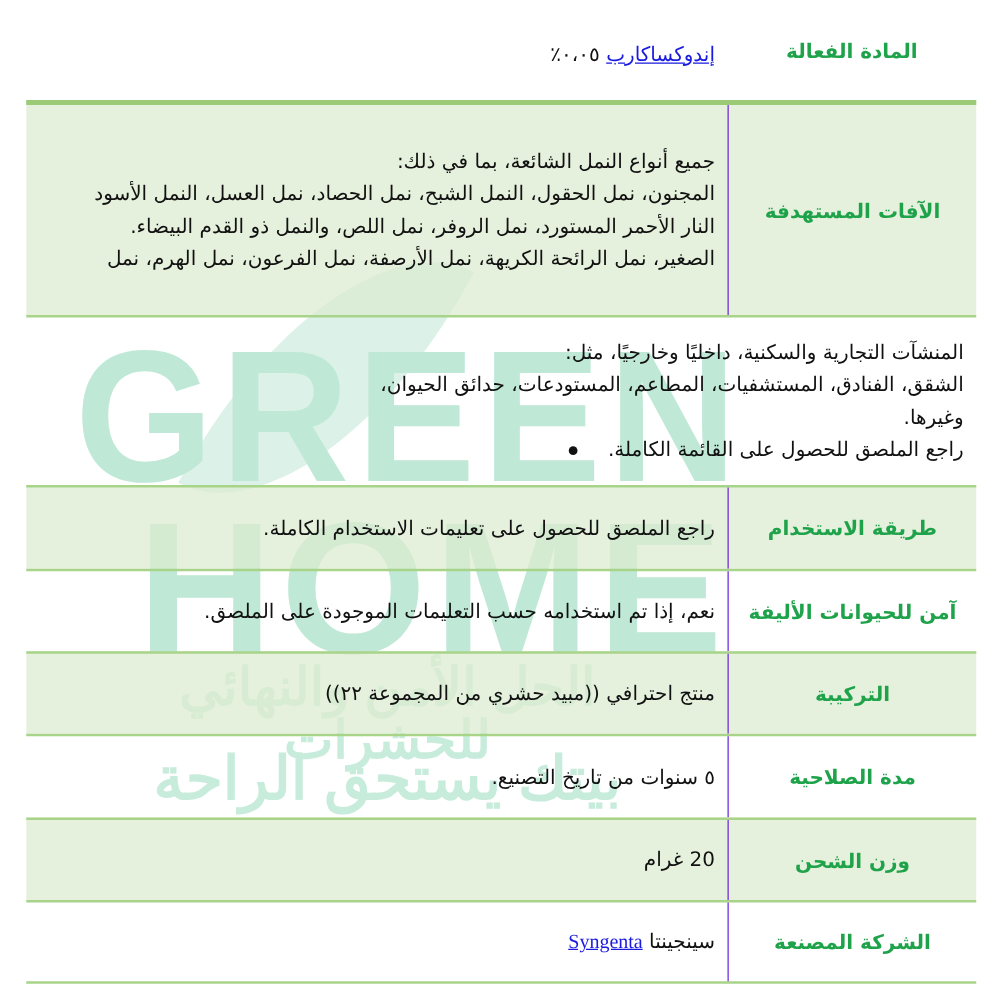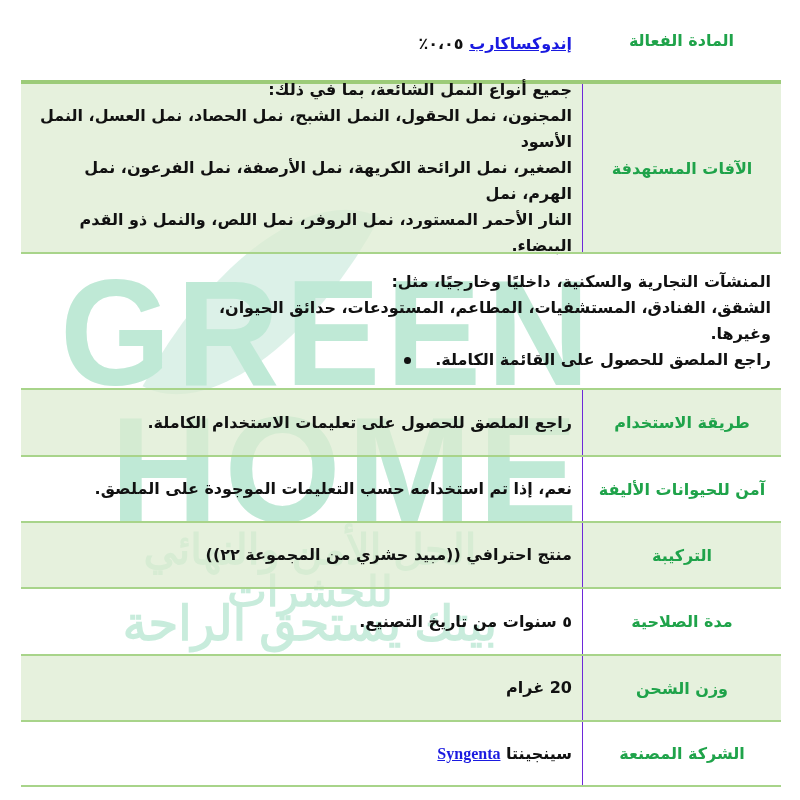--- a/index.html
+++ b/index.html
@@ -25,21 +25,21 @@
   .row { display: flex; flex-direction: row; position: relative; }
   .row.bordered { border-top: 2px solid #a8d48a; }
   .row.thick { border-top: 4px solid #9ccb78; }
   .row.last { border-bottom: 2px solid #a8d48a; }
   .row.shaded { background: rgba(220, 236, 208, 0.72); }
   .label {
     width: 199px; flex: 0 0 199px; display: flex; align-items: center; justify-content: center;
     color: #1fa34a; font-size: 16px; font-weight: bold; border-left: 1px solid #6d28d9; box-sizing: border-box;
   }
   .value {
-    flex: 1; padding: 0 10px 0 10px; color: #111; font-size: 16px; font-weight: bold;
+    flex: 1; padding: 0 10px 0 10px; color: #111; font-size: 16px; font-weight: normal;
     display: flex; flex-direction: column; justify-content: center; line-height: 26px; text-align: right;
   }
   .value p { margin: 0; }
   a.link { color: #1a1ae0; text-decoration: underline; }
   .bullet { display: flex; align-items: center; gap: 24px; }
   .bullet-dot { width: 7px; height: 7px; border-radius: 50%; background: #111; display: inline-block; }
 </style>
 </head>
 <body>
 
@@ -61,22 +61,22 @@
         <span>٠،٠٥٪</span>
       </p>
     </div>
   </div>
 
   <div class="row thick shaded" style="height:168px;">
     <div class="label">الآفات المستهدفة</div>
     <div class="value">
       <p>جميع أنواع النمل الشائعة، بما في ذلك:</p>
       <p>المجنون، نمل الحقول، النمل الشبح، نمل الحصاد، نمل العسل، النمل الأسود</p>
+      <p>النار الأحمر المستورد، نمل الروفر، نمل اللص، والنمل ذو القدم البيضاء.</p>
       <p>الصغير، نمل الرائحة الكريهة، نمل الأرصفة، نمل الفرعون، نمل الهرم، نمل</p>
-      <p>النار الأحمر المستورد، نمل الروفر، نمل اللص، والنمل ذو القدم البيضاء.</p>
     </div>
   </div>
 
   <div class="row bordered" style="height:134px;">
     <div class="value">
       <p>المنشآت التجارية والسكنية، داخليًا وخارجيًا، مثل:</p>
       <p>الشقق، الفنادق، المستشفيات، المطاعم، المستودعات، حدائق الحيوان،</p>
       <p>وغيرها.</p>
       <p class="bullet">
         <span>راجع الملصق للحصول على القائمة الكاملة.</span>

